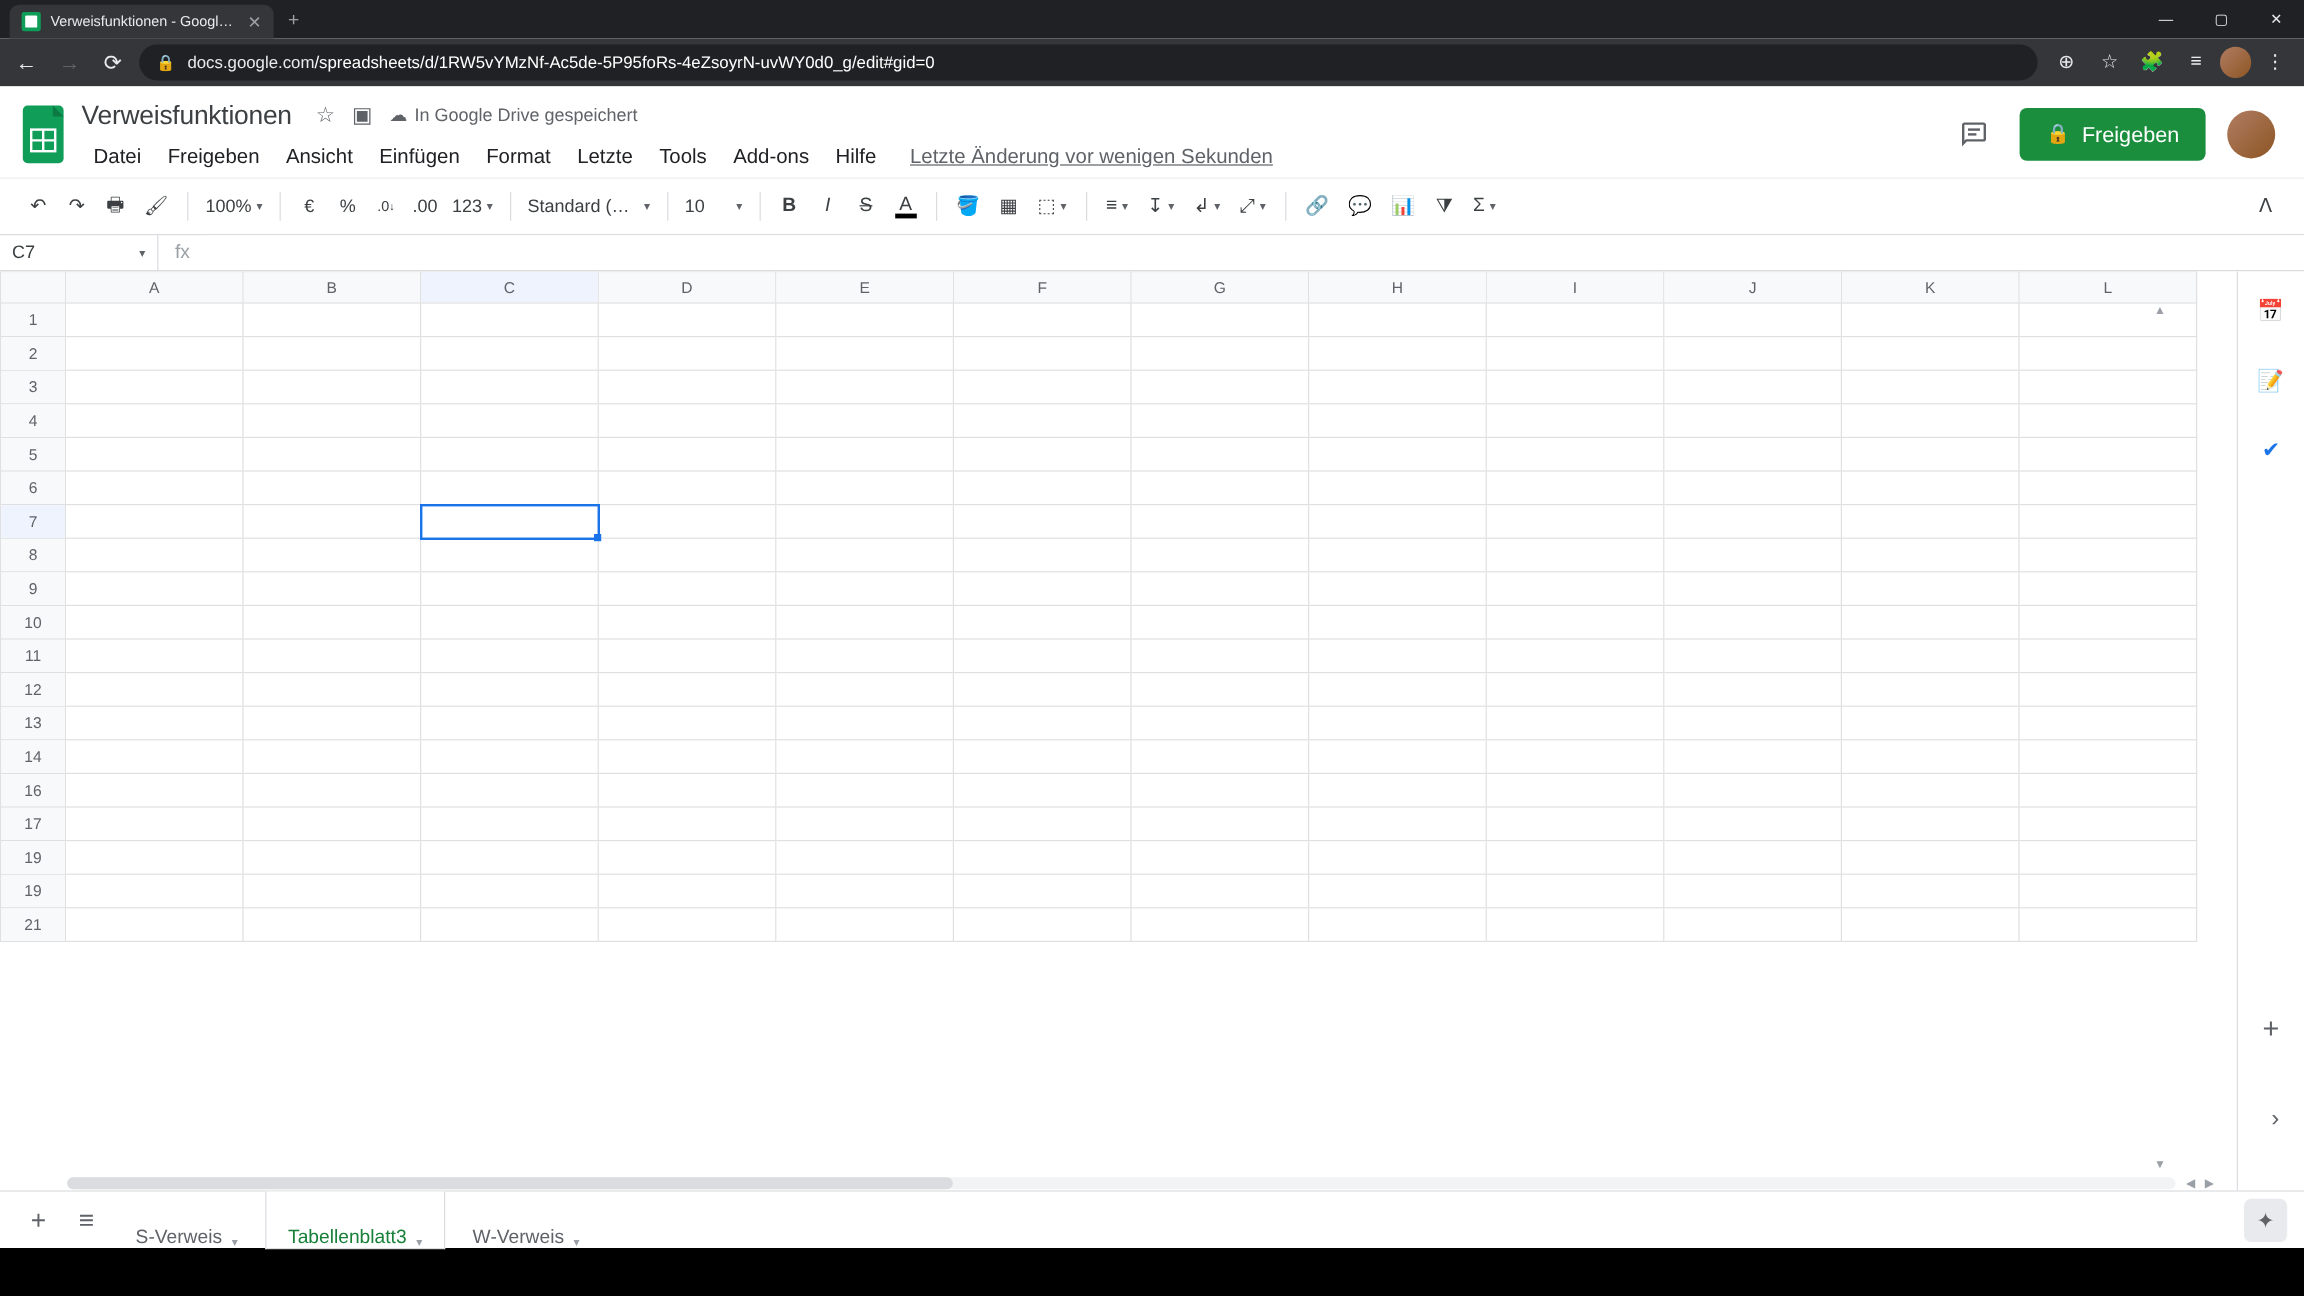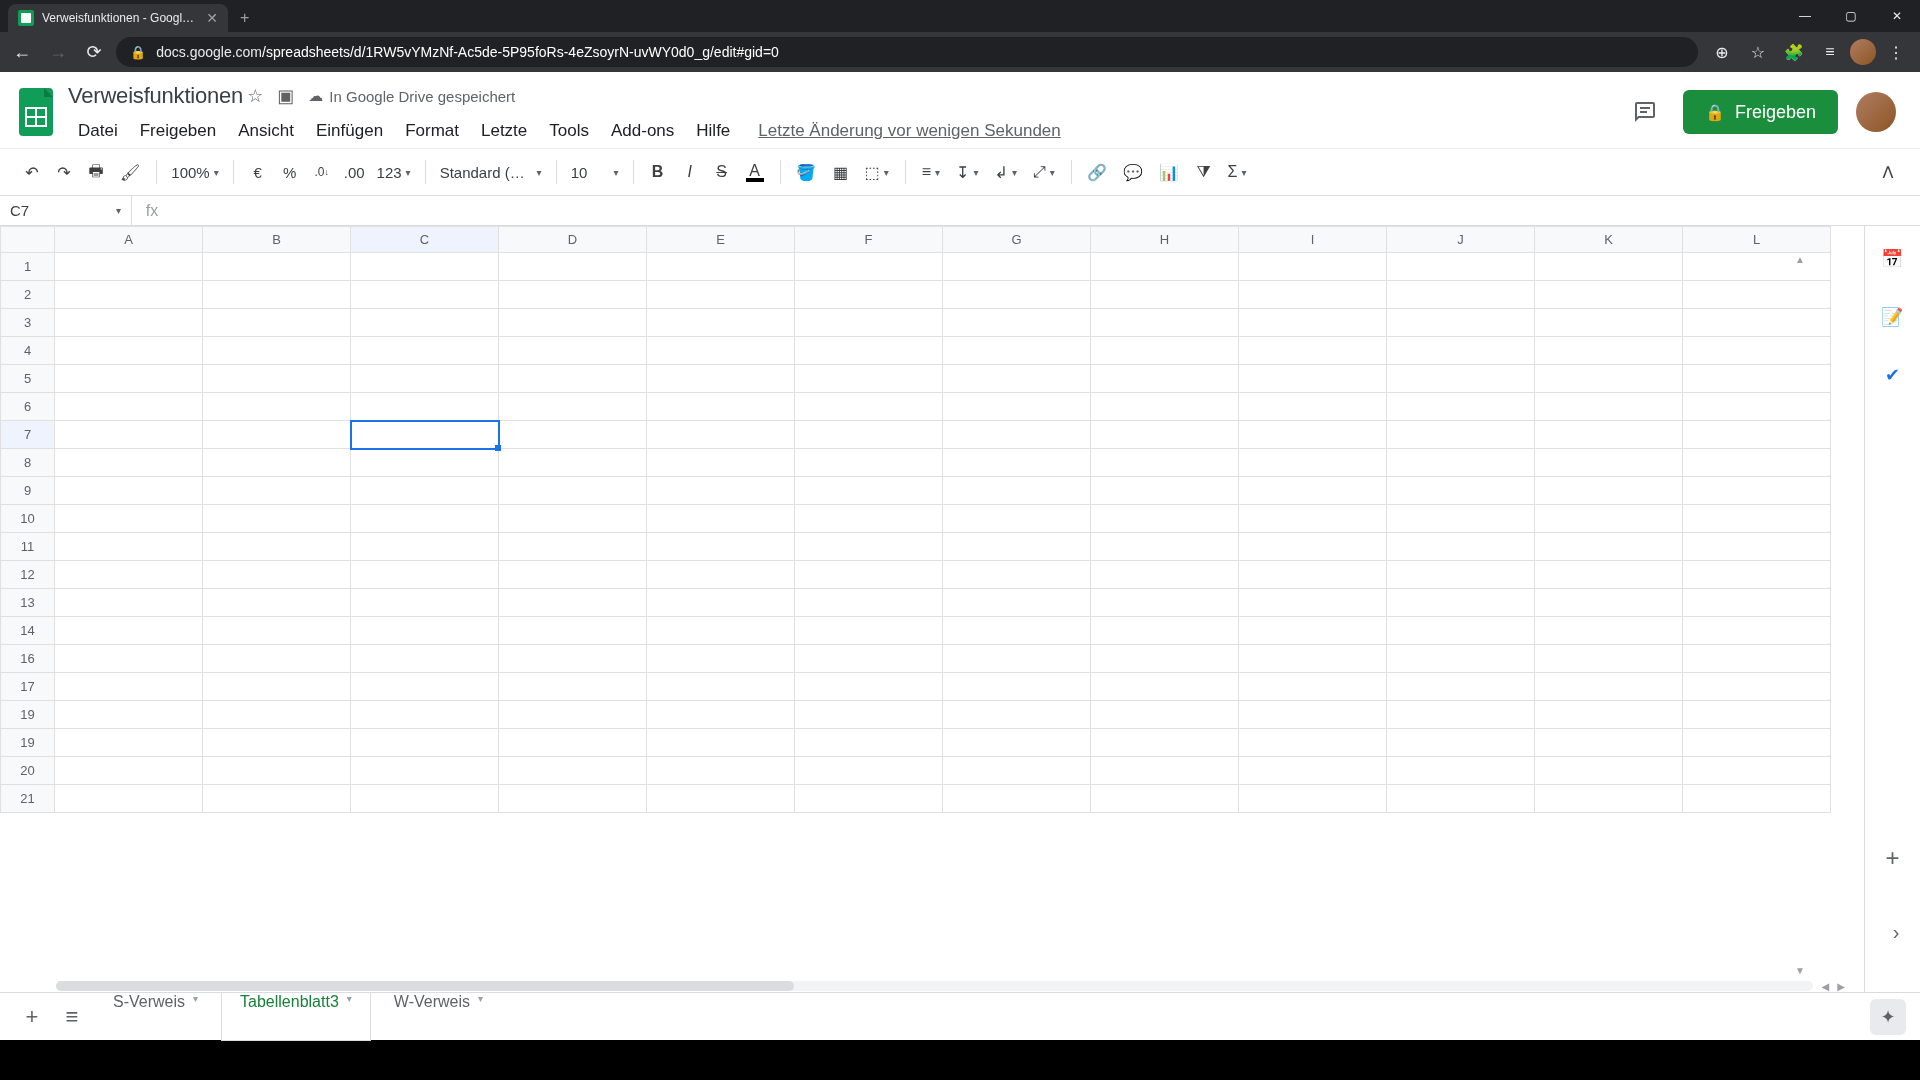--- a/index.html
+++ b/index.html
@@ -26,21 +26,21 @@
   .right-icons { display: flex; align-items: center; gap: 4px; }
   .right-icons .ic { width: 32px; height: 32px; display: flex; align-items: center; justify-content: center; color: #e8eaed; font-size: 16px; cursor: pointer; border-radius: 50%; }
   .avatar-sm { width: 26px; height: 26px; border-radius: 50%; background: linear-gradient(135deg,#b07d62,#8d5524); }
 
   
   .app-area { background: #fff; height: calc(100% - 72px - 40px); display: flex; flex-direction: column; }
   .doc-header { display: flex; align-items: flex-start; padding: 8px 14px 0 14px; gap: 10px; }
   .sheets-logo { width: 44px; height: 56px; display: flex; align-items: center; justify-content: center; margin-top: 4px; }
   .sheets-logo svg { width: 40px; height: 52px; }
   .doc-meta { flex: 1; display: flex; flex-direction: column; gap: 2px; }
-  .title-row { display: flex; align-items: center; gap: 4px; height: 32px; }
+  .title-row { display: flex; align-items: center; gap: 20px; height: 32px; }
   .doc-title { font-size: 22px; color: #3c4043; letter-spacing: -0.2px; }
   .title-icons { display: flex; align-items: center; gap: 14px; color: #5f6368; font-size: 18px; }
   .ti { cursor: pointer; }
   .drive-status { color: #5f6368; font-size: 15px; display: flex; align-items: center; gap: 6px; }
   .menu-row { display: flex; align-items: center; gap: 2px; height: 34px; font-size: 17px; color: #202124; }
   .menu-item { padding: 4px 10px; cursor: pointer; border-radius: 4px; }
   .menu-history { color: #5f6368; text-decoration: underline; margin-left: 16px; font-size: 17px; cursor: pointer; }
   .header-right { display: flex; align-items: center; gap: 18px; padding-top: 10px; padding-right: 10px; }
   .comments-btn { width: 40px; height: 40px; border-radius: 50%; display: flex; align-items: center; justify-content: center; color: #5f6368; font-size: 22px; cursor: pointer; }
   .share-btn { background: #1a8e3d; color: #fff; border: none; border-radius: 6px; height: 44px; padding: 0 22px; font-size: 18px; font-weight: 500; display: flex; align-items: center; gap: 10px; cursor: pointer; }
@@ -91,21 +91,21 @@
   .h-scroll .thumb { position: absolute; left: 0; top: 0; height: 100%; width: 42%; background: #dadce0; border-radius: 6px; }
   .h-scroll-arrows { display: flex; gap: 2px; margin-left: 6px; }
   .h-scroll-arrows span { font-size: 10px; color: #9aa0a6; cursor: pointer; padding: 0 3px; }
   .v-scroll { position: absolute; right: 58px; top: 26px; bottom: 14px; width: 12px; display: flex; flex-direction: column; }
   .v-scroll .track { flex: 1; width: 100%; }
   .v-scroll .arrow { font-size: 10px; color: #9aa0a6; text-align: center; padding: 2px 0; cursor: pointer; }
 
   
   .sheet-bar { height: 48px; border-top: 1px solid #dadce0; display: flex; align-items: center; padding: 0 14px; gap: 4px; }
   .sb-ic { width: 36px; height: 36px; display: flex; align-items: center; justify-content: center; color: #5f6368; font-size: 22px; cursor: pointer; border-radius: 50%; }
-  .sheet-tab { height: 48px; display: flex; align-items: flex-start; padding: 0 18px; font-size: 16px; color: #5f6368; cursor: pointer; gap: 8px; border-left: 1px solid transparent; border-right: 1px solid transparent; }
+  .sheet-tab { height: 48px; display: flex; align-items: flex-end; padding: 0 18px; font-size: 16px; color: #5f6368; cursor: pointer; gap: 8px; border-left: 1px solid transparent; border-right: 1px solid transparent; }
   .sheet-tab.active { color: #188038; font-weight: 500; background: #fff; border-left: 1px solid #dadce0; border-right: 1px solid #dadce0; box-shadow: inset 0 -3px 0 transparent, 0 -1px 0 #dadce0 inset; }
   .sheet-tab .dd { font-size: 10px; color: #9aa0a6; }
   .explore-btn { margin-left: auto; width: 36px; height: 36px; background: #e8eaed; border-radius: 6px; display: flex; align-items: center; justify-content: center; color: #5f6368; font-size: 18px; cursor: pointer; }
 
   .bottom-black { height: 40px; background: #000; }
 </style>
 </head>
 <body>
 
 <div class="browser-chrome">
@@ -551,35 +551,20 @@
               <td class=""></td>
               <td class=""></td>
               <td class=""></td>
               <td class=""></td>
               <td class=""></td>
               <td class=""></td>
               <td class=""></td>
               <td class=""></td>
             </tr>
             <tr>
-              <th class="">20</th>
-              <td class=""></td>
-              <td class=""></td>
-              <td class=""></td>
-              <td class=""></td>
-              <td class=""></td>
-              <td class=""></td>
-              <td class=""></td>
-              <td class=""></td>
-              <td class=""></td>
-              <td class=""></td>
-              <td class=""></td>
-              <td class=""></td>
-            </tr>
-            <tr>
               <th class="">21</th>
               <td class=""></td>
               <td class=""></td>
               <td class=""></td>
               <td class=""></td>
               <td class=""></td>
               <td class=""></td>
               <td class=""></td>
               <td class=""></td>
               <td class=""></td>

